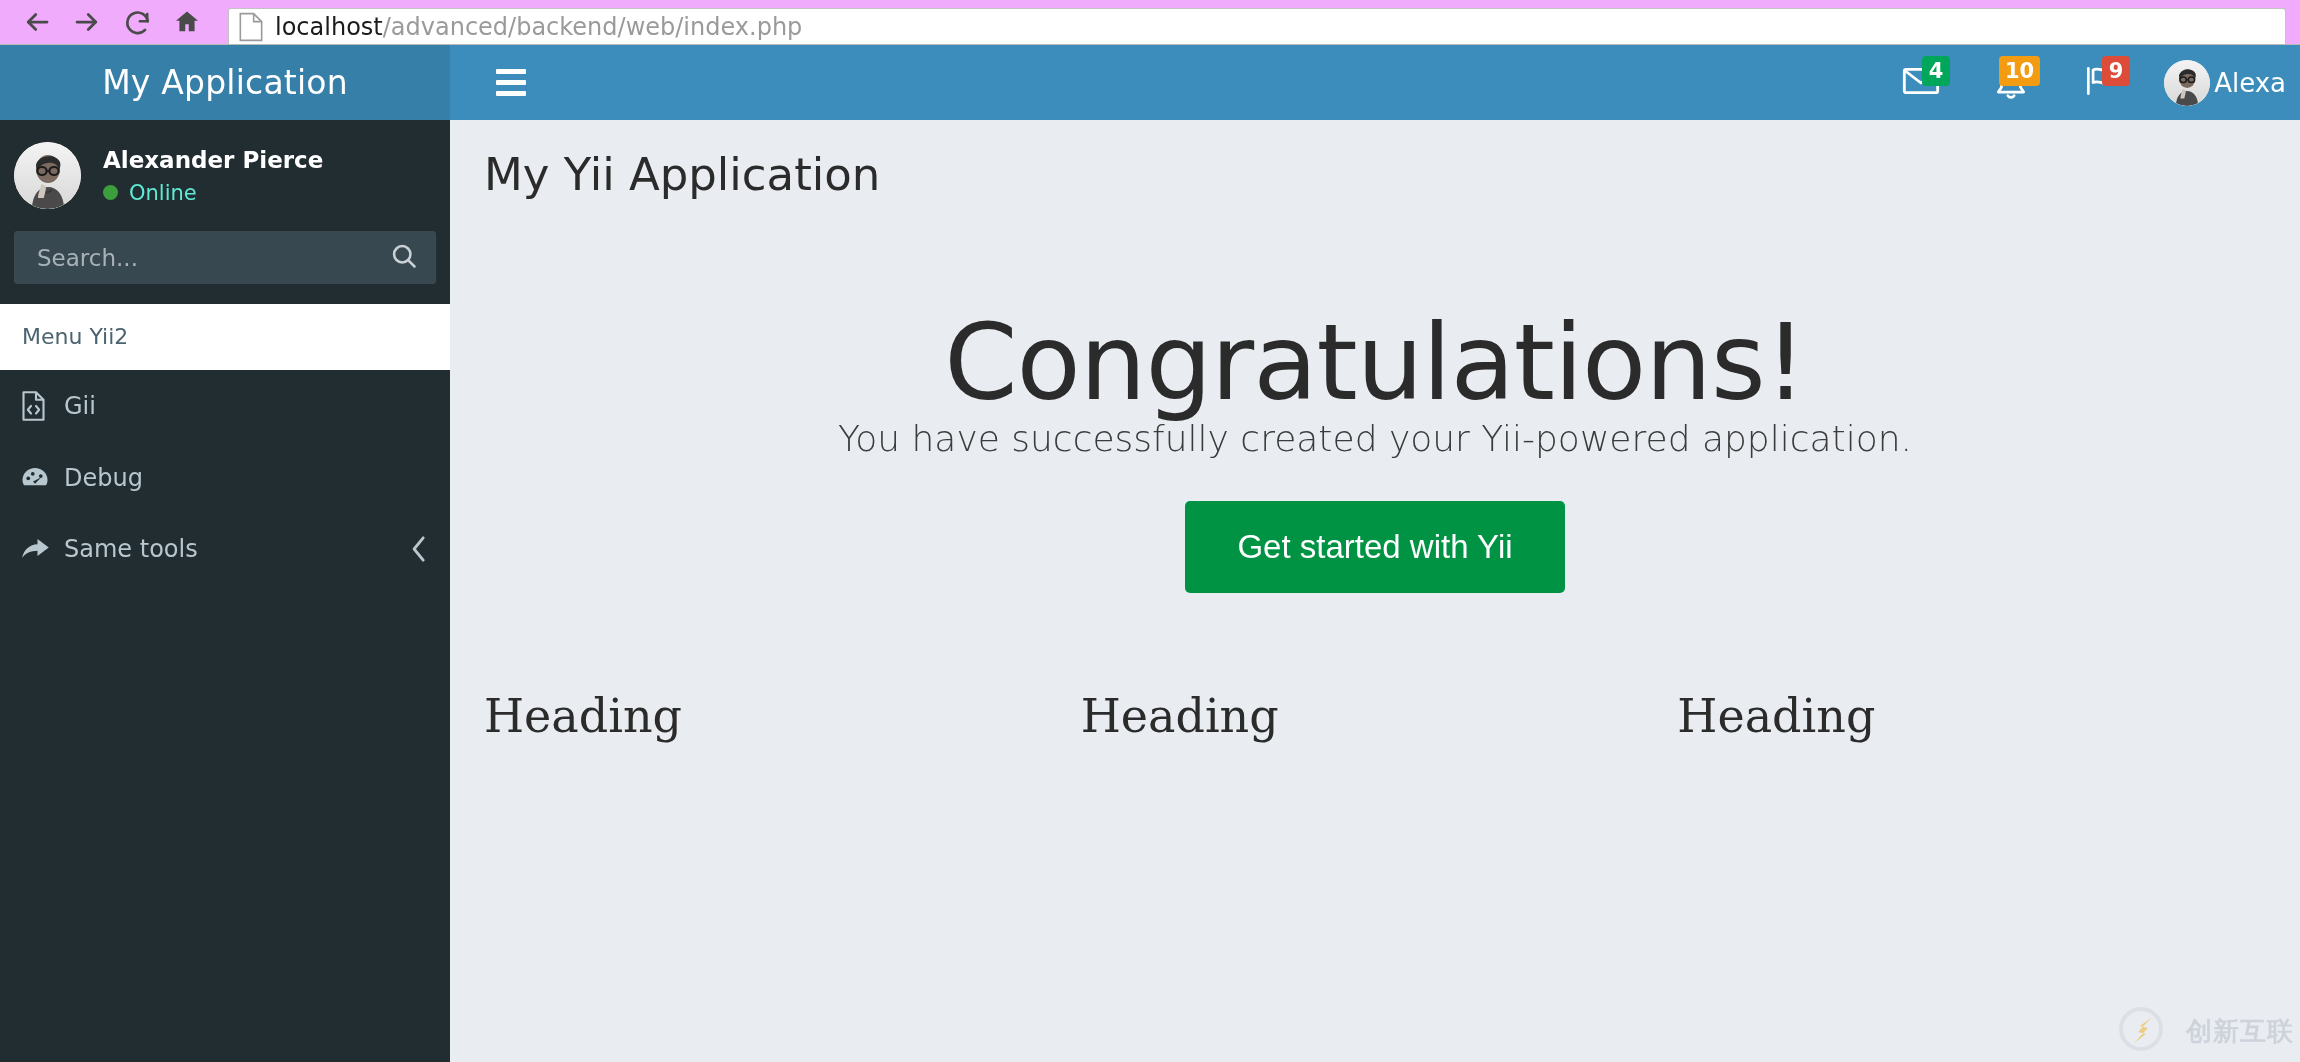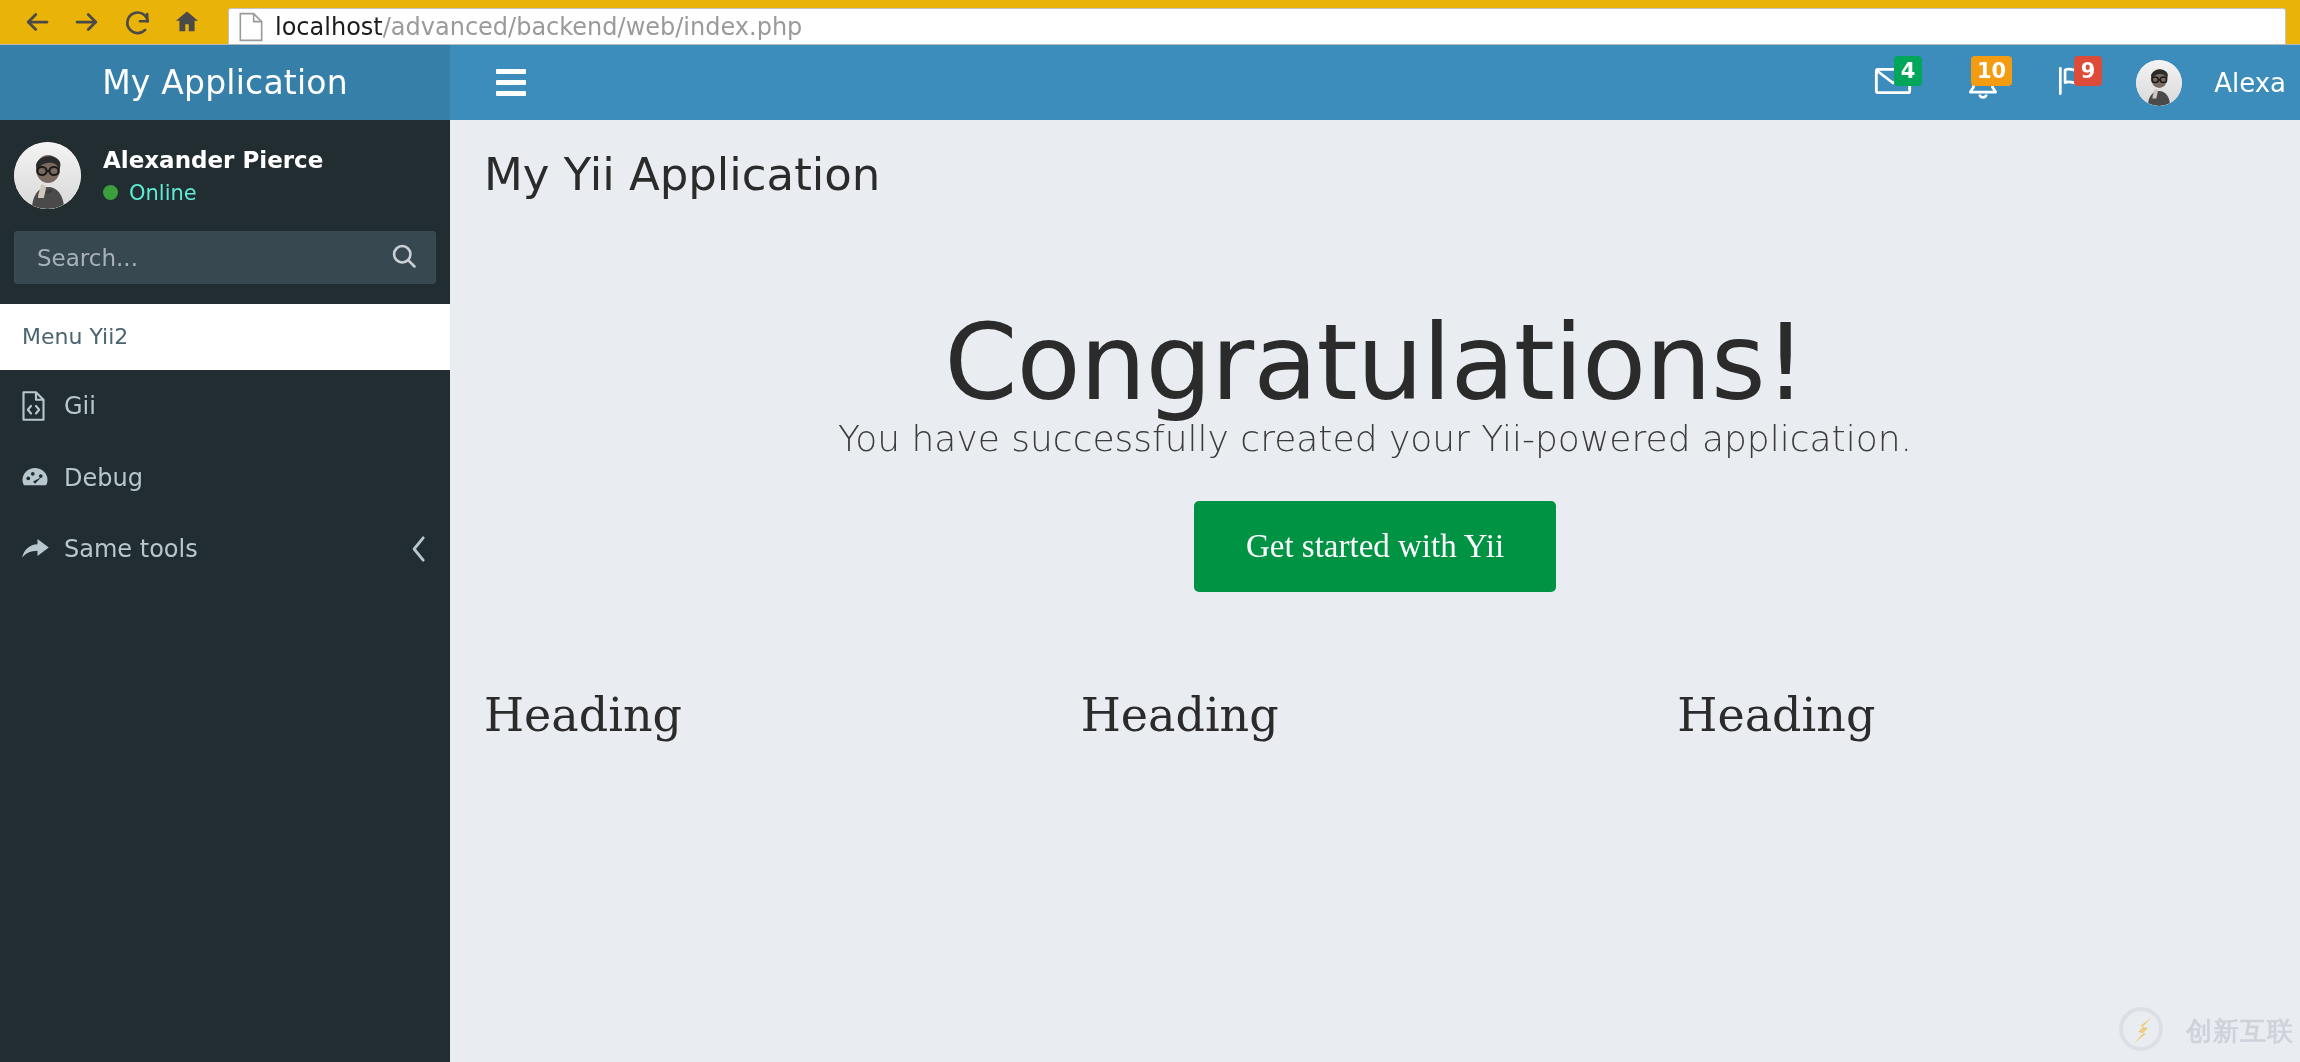--- a/index.html
+++ b/index.html
@@ -7,21 +7,21 @@
   html, body {
     width: 2300px; height: 1062px;
     overflow: hidden;
     font-family: "DejaVu Sans", "Liberation Sans", sans-serif;
     background: #ffffff;
   }
 
   
   .browser-bar {
     height: 45px; width: 100%;
-    background: #eab308;
+    background: #f0abfc;
     border-bottom: 1px solid #b9b9b9;
     display: flex; align-items: center;
     padding: 0 14px;
     gap: 4px;
   }
   .nav-btn {
     width: 46px; height: 40px;
     display: flex; align-items: center; justify-content: center;
     color: #4a4a4a;
   }
@@ -171,21 +171,21 @@
     font-size: 21px; font-weight: bold;
     display: flex; align-items: center; justify-content: center;
     line-height: 1;
   }
   .badge.green  { background: #00a65a; }
   .badge.orange { background: #f39c12; }
   .badge.red    { background: #dd4b39; }
   .user-menu {
     display: flex; align-items: center;
     height: 87px; padding: 0 14px 0 18px;
-    cursor: pointer; gap: 32px;
+    cursor: pointer; gap: 4px;
   }
   .avatar-sm {
     width: 46px; height: 46px; border-radius: 50%;
     overflow: hidden; background: #f2f2f2; flex: none;
   }
   .user-menu-name {
     color: #ffffff; font-size: 26px; white-space: nowrap;
   }
 
   
@@ -222,21 +222,21 @@
   .btn-primary-yii {
     display: inline-block;
     margin-top: 42px;
     background: #009344;
     color: #ffffff;
     border: none;
     border-radius: 5px;
     font-size: 33px;
     padding: 27px 52px;
     cursor: pointer;
-    font-family: Liberation Serif, serif;
+    font-family: Liberation Sans, sans-serif;
     text-align: center;
   }
   .body-content {
     display: flex;
     padding: 96px 34px 0 34px;
     gap: 8px;
   }
   .col-3 { flex: 1; padding-right: 30px; }
   .col-heading {
     font-size: 46px; color: #2b2b2b; font-weight: 400;

